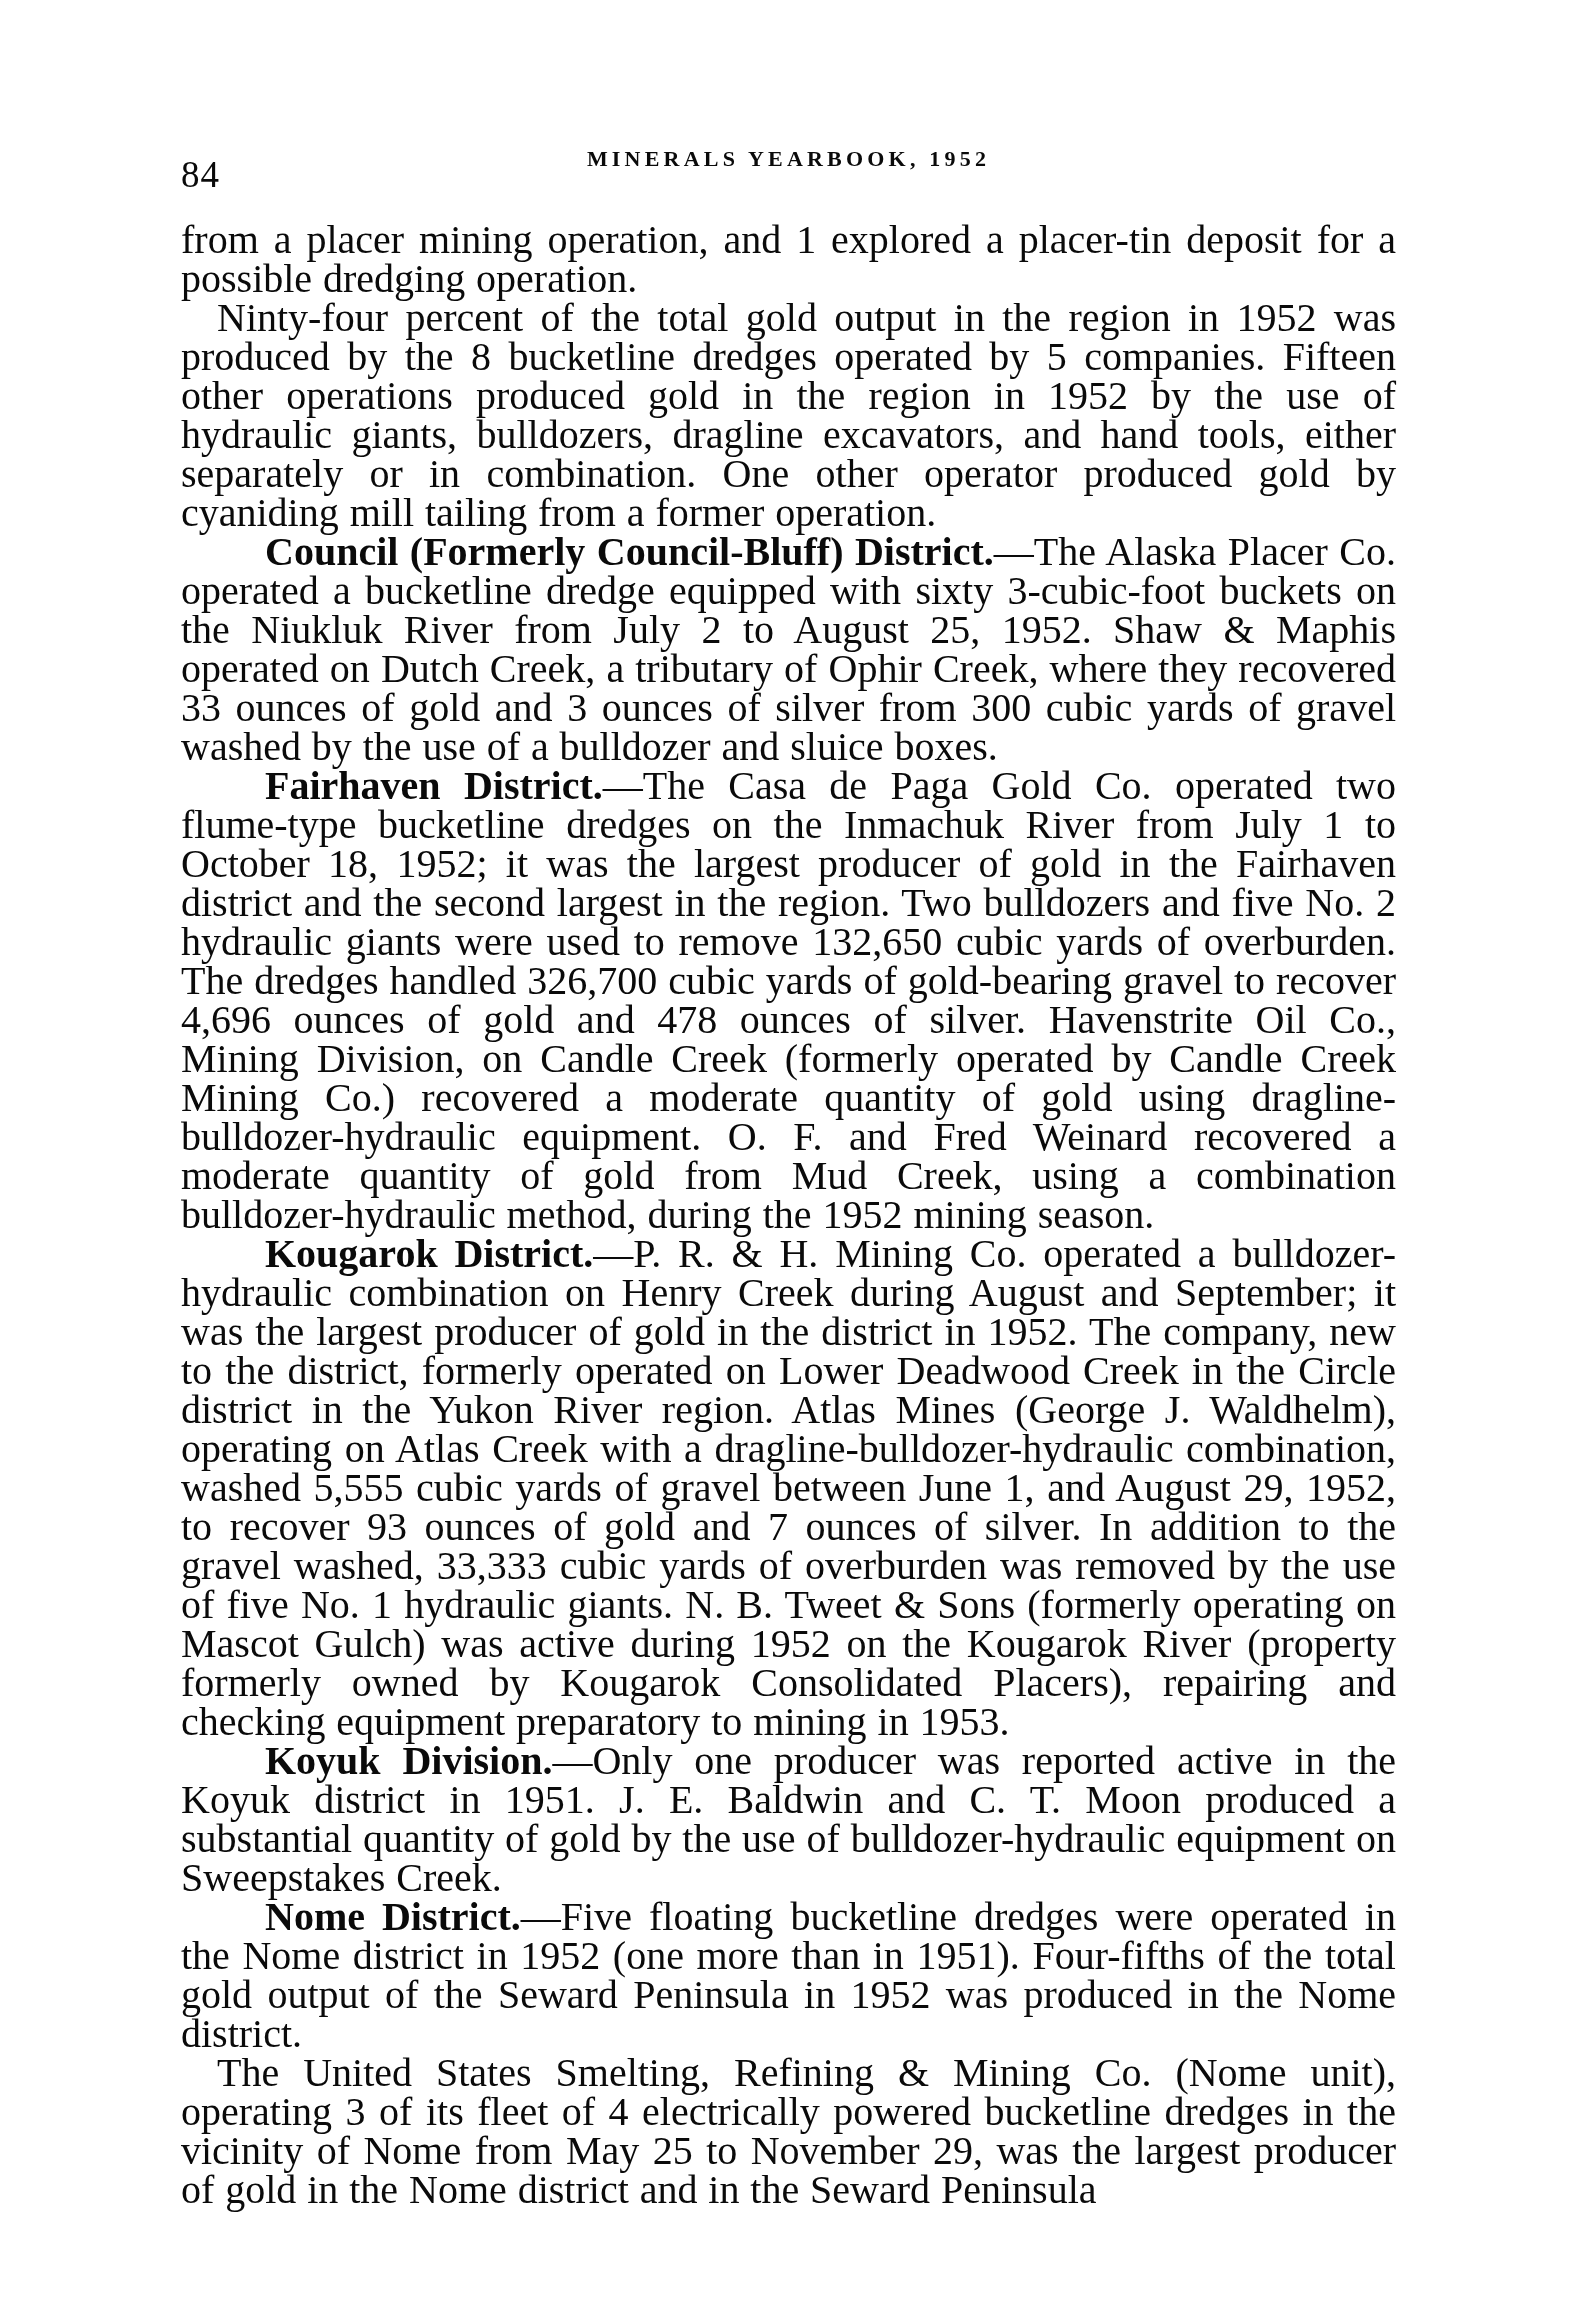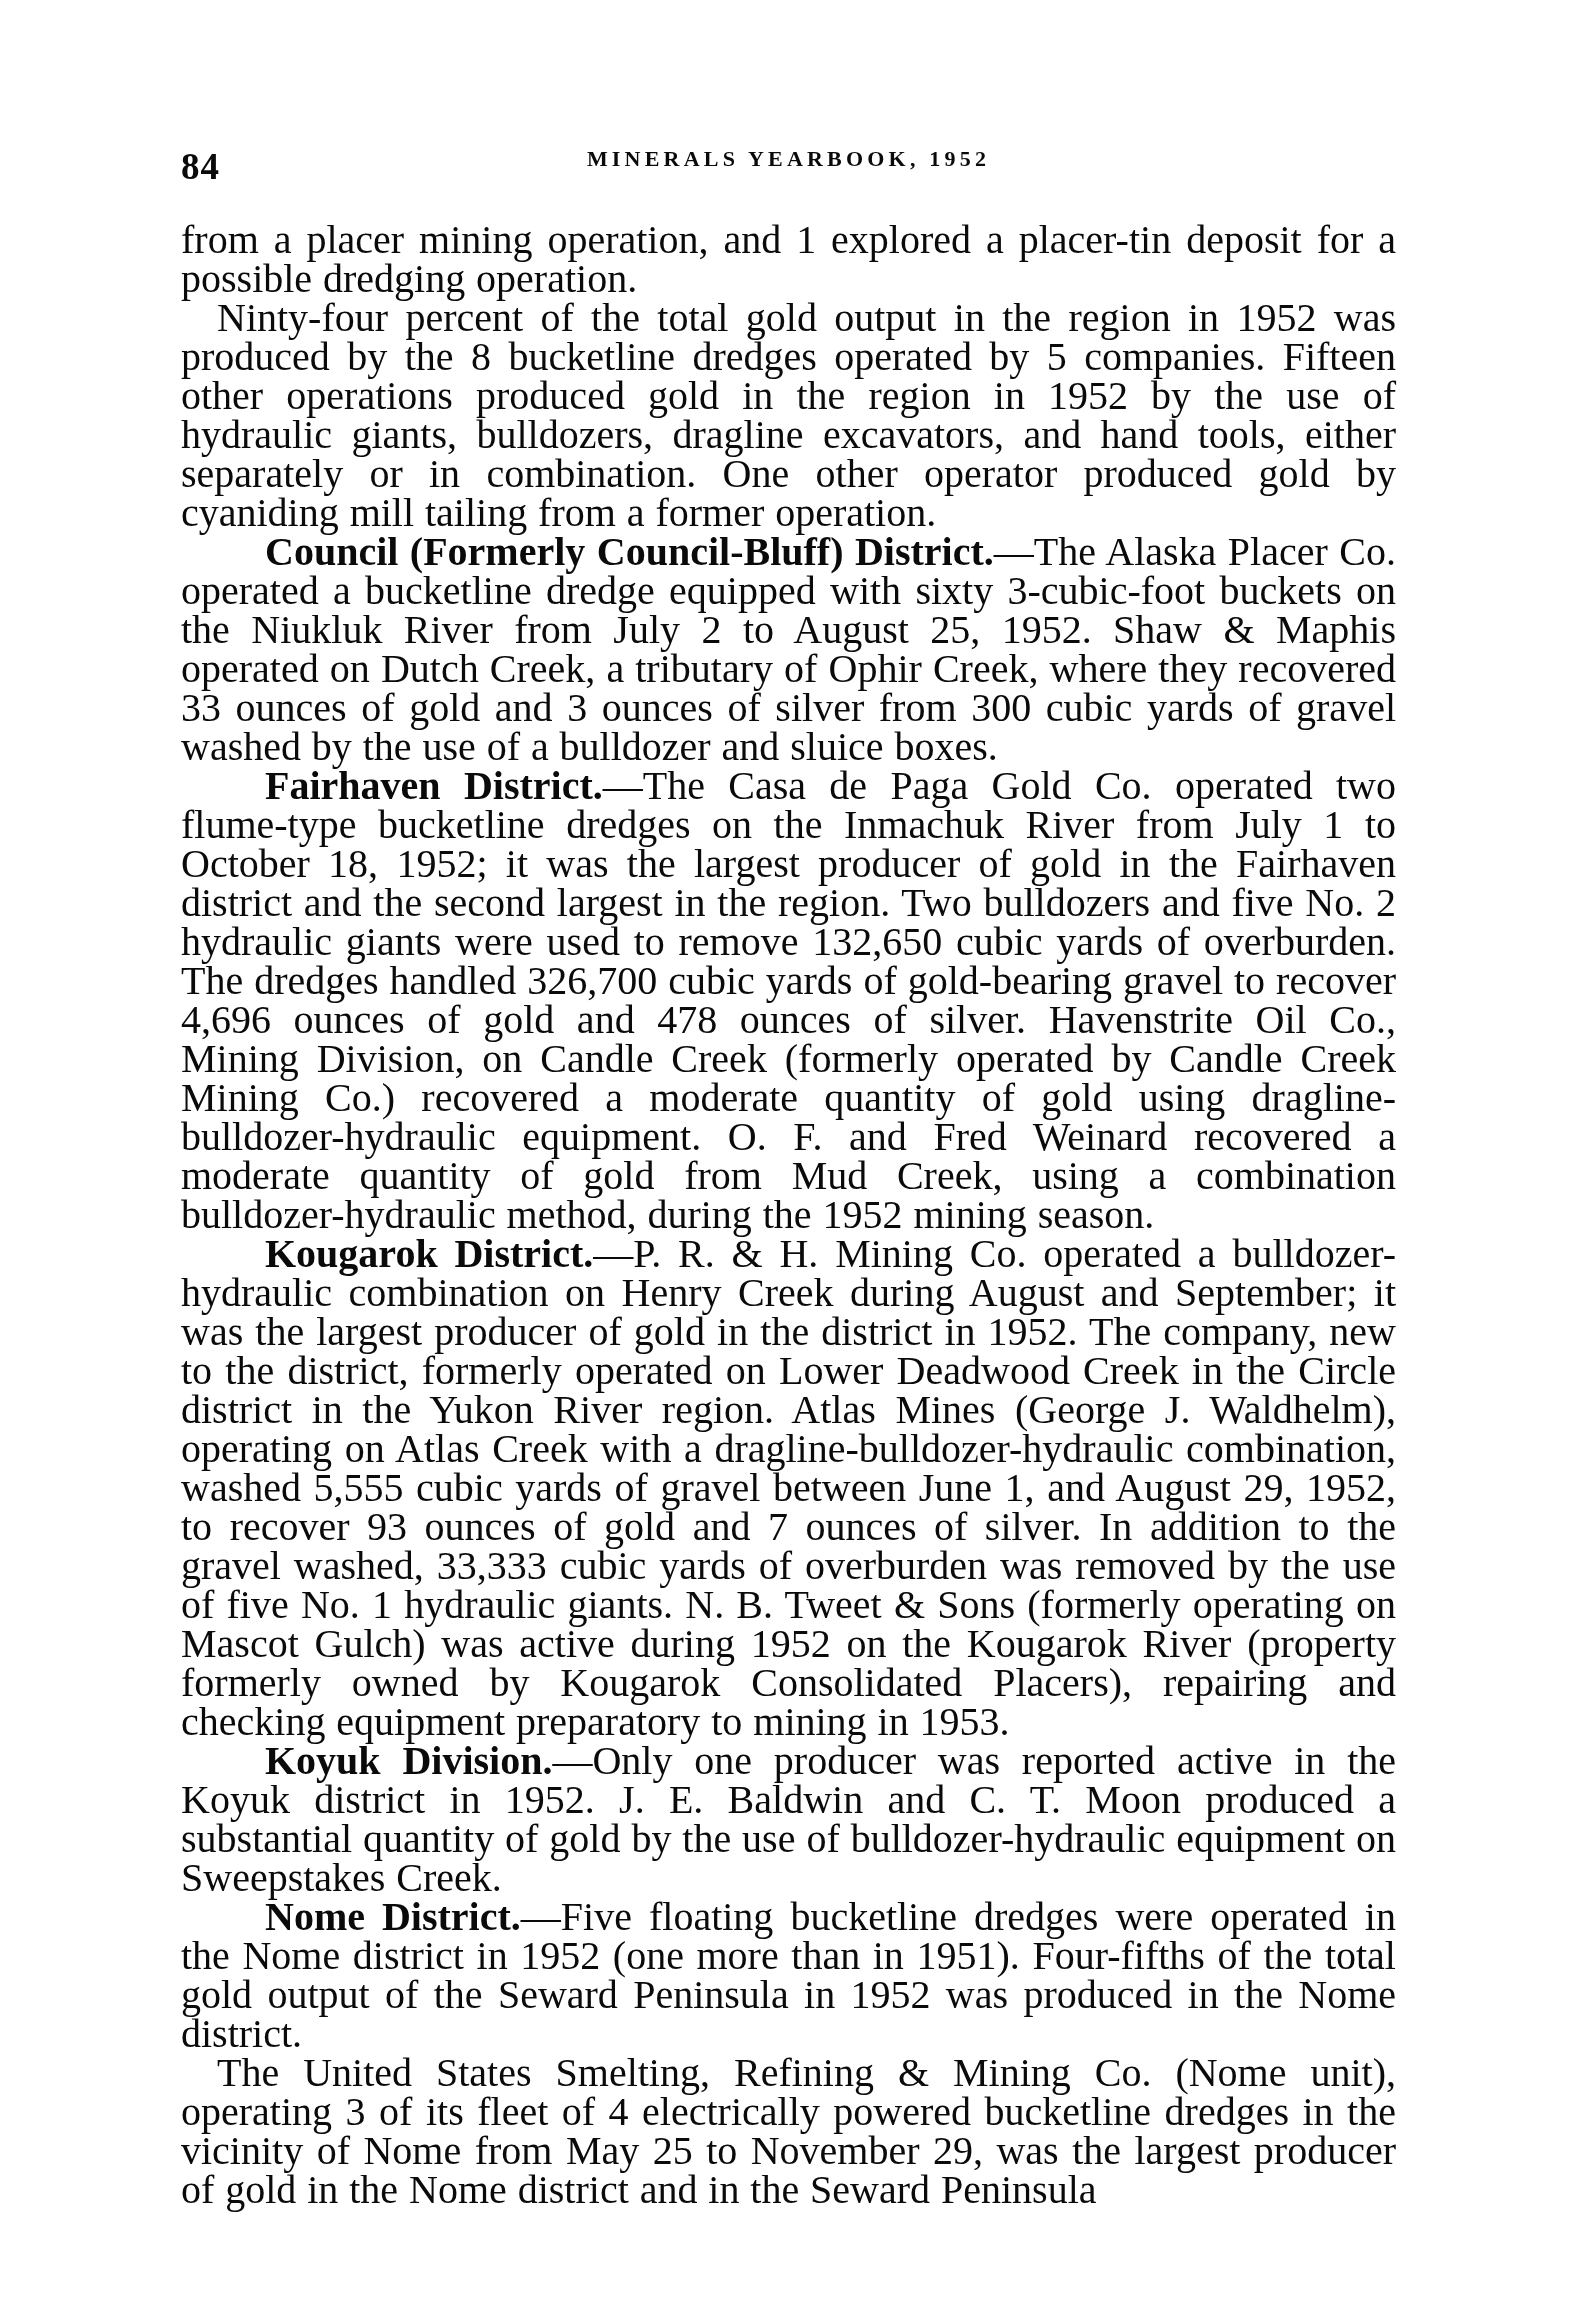--- a/index.html
+++ b/index.html
@@ -23,24 +23,24 @@
     overflow: hidden;
   }
   .page-header {
     position: relative;
     height: 44px;
     margin-bottom: 39px;
   }
   .page-number {
     position: absolute;
     left: 0;
-    top: 8px;
+    top: 16px;
     font-size: 37px;
     line-height: 44px;
-    font-weight: bold;
+    font-weight: normal;
     letter-spacing: 0.9px;
   }
   .running-title {
     text-align: center;
     font-size: 22px;
     line-height: 44px;
     font-weight: bold;
     letter-spacing: 4.2px;
     white-space: nowrap;
   }
@@ -68,18 +68,18 @@
   <div class="page-header">
     <span class="page-number">84</span>
     <div class="running-title">MINERALS YEARBOOK, 1952</div>
   </div>
   <div class="body-text" id="body-text">
       <p><span>from a placer mining operation, and 1 explored a placer-tin deposit for a possible dredging operation.</span></p>
       <p class="indent"><span>Ninty-four percent of the total gold output in the region in 1952 was produced by the 8 bucketline dredges operated by 5 companies. Fifteen other operations produced gold in the region in 1952 by the use of hydraulic giants, bulldozers, dragline excavators, and hand tools, either separately or in combination. One other operator produced gold by cyaniding mill tailing from a former operation.</span></p>
       <p class="indent"><b class="district-heading">Council (Formerly Council-Bluff) District.</b><span>—The Alaska Placer Co. operated a bucketline dredge equipped with sixty 3-cubic-foot buckets on the Niukluk River from July 2 to August 25, 1952. Shaw &amp; Maphis operated on Dutch Creek, a tributary of Ophir Creek, where they recovered 33 ounces of gold and 3 ounces of silver from 300 cubic yards of gravel washed by the use of a bulldozer and sluice boxes.</span></p>
       <p class="indent"><b class="district-heading">Fairhaven District.</b><span>—The Casa de Paga Gold Co. operated two flume-type bucketline dredges on the Inmachuk River from July 1 to October 18, 1952; it was the largest producer of gold in the Fairhaven district and the second largest in the region. Two bulldozers and five No. 2 hydraulic giants were used to remove 132,650 cubic yards of overburden. The dredges handled 326,700 cubic yards of gold-bearing gravel to recover 4,696 ounces of gold and 478 ounces of silver. Havenstrite Oil Co., Mining Division, on Candle Creek (formerly operated by Candle Creek Mining Co.) recovered a moderate quantity of gold using dragline-bulldozer-hydraulic equipment. O. F. and Fred Weinard recovered a moderate quantity of gold from Mud Creek, using a combination bulldozer-hydraulic method, during the 1952 mining season.</span></p>
       <p class="indent"><b class="district-heading">Kougarok District.</b><span>—P. R. &amp; H. Mining Co. operated a bulldozer-hydraulic combination on Henry Creek during August and September; it was the largest producer of gold in the district in 1952. The company, new to the district, formerly operated on Lower Deadwood Creek in the Circle district in the Yukon River region. Atlas Mines (George J. Waldhelm), operating on Atlas Creek with a dragline-bulldozer-hydraulic combination, washed 5,555 cubic yards of gravel between June 1, and August 29, 1952, to recover 93 ounces of gold and 7 ounces of silver. In addition to the gravel washed, 33,333 cubic yards of overburden was removed by the use of five No. 1 hydraulic giants. N. B. Tweet &amp; Sons (formerly operating on Mascot Gulch) was active during 1952 on the Kougarok River (property formerly owned by Kougarok Consolidated Placers), repairing and checking equipment preparatory to mining in 1953.</span></p>
-      <p class="indent"><b class="district-heading">Koyuk Division.</b><span>—Only one producer was reported active in the Koyuk district in 1952. J. E. Baldwin and C. T. Moon produced a substantial quantity of gold by the use of bulldozer-hydraulic equipment on Sweepstakes Creek.</span></p>
+      <p class="indent"><b class="district-heading">Koyuk Division.</b><span>—Only one producer was reported active in the Koyuk district in 1951. J. E. Baldwin and C. T. Moon produced a substantial quantity of gold by the use of bulldozer-hydraulic equipment on Sweepstakes Creek.</span></p>
       <p class="indent"><b class="district-heading">Nome District.</b><span>—Five floating bucketline dredges were operated in the Nome district in 1952 (one more than in 1951). Four-fifths of the total gold output of the Seward Peninsula in 1952 was produced in the Nome district.</span></p>
       <p class="indent"><span>The United States Smelting, Refining &amp; Mining Co. (Nome unit), operating 3 of its fleet of 4 electrically powered bucketline dredges in the vicinity of Nome from May 25 to November 29, was the largest producer of gold in the Nome district and in the Seward Peninsula</span></p>
     </div>
 </div>
 
 
 </body></html>

